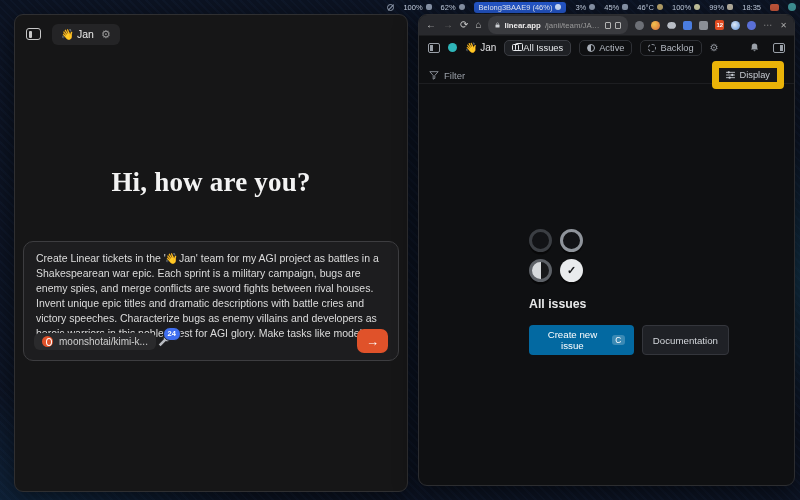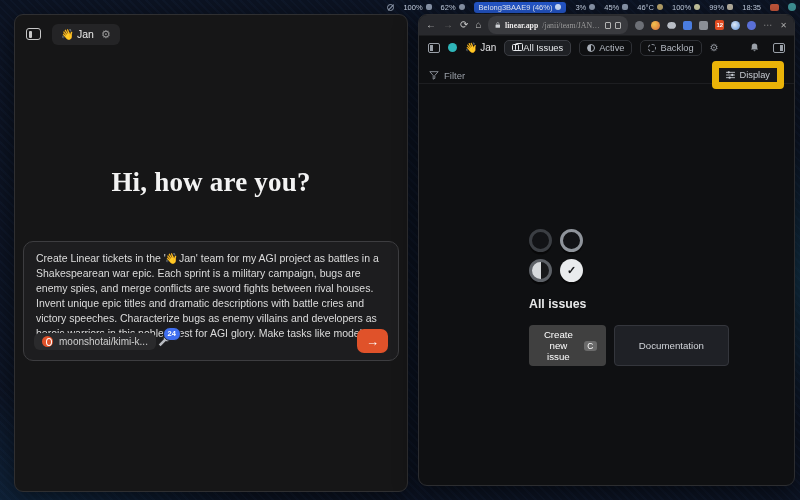--- a/index.html
+++ b/index.html
@@ -57,21 +57,21 @@
     border-radius:8px; padding:1.5px 4px; border:1.5px solid #1d1d1f; }
   .send-btn { margin-left:auto; width:31px; height:24px; border:none; border-radius:7px; background:#e0522a; color:#fff;
     font-size:13px; display:flex; align-items:center; justify-content:center; cursor:pointer; }
 
   
   .browser { left:418px; top:14px; width:377px; height:472px; background:#0f1012; border:1px solid #2c2d30; }
   .toolbar { height:21px; background:#28292d; border-radius:8px 8px 0 0; display:flex; align-items:center; gap:7px; padding:0 7px;
     border-bottom:1px solid #1c1d1f; font-size:10px; }
   .nav-ico { color:#c8c8c8; font-size:10px; line-height:1; }
   .nav-ico.dim { color:#6b6b6b; }
-  .addressbar { width:152px; height:14px; background:#3a3b3f; border-radius:8px; display:flex; align-items:center; gap:4px; padding:9px 7px; overflow:hidden;font-family:Liberation Serif, serif; }
+  .addressbar { width:152px; height:14px; background:#3a3b3f; border-radius:8px; display:flex; align-items:center; gap:4px; padding:9px 7px; overflow:hidden; }
   .addr-host { font-size:7.8px; font-weight:bold; color:#eceaea; white-space:nowrap; }
   .addr-path { font-size:7.8px; color:#9a9a9a; white-space:nowrap; overflow:hidden; text-overflow:ellipsis; }
   .doc-ico { width:6px; height:7px; border:1px solid #b3b3b3; border-radius:1px; flex:none; }
   .ext { width:9px; height:9px; border-radius:50%; flex:none; }
   .ext.sq { border-radius:2px; }
   .ext-12 { width:10px; height:10px; background:#e04a1f; color:#fff; font-size:6px; font-weight:bold; display:flex; align-items:center; justify-content:center; border-radius:2px; }
   .overflow-dots { color:#9b9b9b; font-size:9px; letter-spacing:1px; }
   .win-x { color:#a8a8a8; font-size:8px; }
 
   .linear-header { height:17px; display:flex; align-items:center; gap:8px; padding:0 9px; margin-top:3px; font-size:10px; }
@@ -97,24 +97,24 @@
   .empty { position:absolute; left:110px; top:214px; width:200px; }
   .circ-grid { display:grid; grid-template-columns:24px 24px; gap:7px; }
   .circ { width:23px; height:23px; border-radius:50%; box-shadow:0 2.5px 0 rgba(0,0,0,.45); }
   .circ.backlog { border:3.5px solid #3b3e43; background:#121316; }
   .circ.todo { border:3.5px solid #8f949b; background:#121316; }
   .circ.progress { border:3.5px solid #5d6167; background:linear-gradient(90deg, #d7dadd 0 50%, #17181a 50% 100%); }
   .circ.done { background:#e9ebed; display:flex; align-items:center; justify-content:center; color:#17181a; font-size:11px; font-weight:bold; }
   .empty h2 { margin-top:15px; font-size:12.3px; font-weight:bold; color:#e8e9ea; }
   .empty p { margin-top:8px; font-size:10.2px; line-height:1.5; color:#8a8f98; width:188px; }
   .empty-btns { margin-top:14px; display:flex; gap:8px; }
-  .btn-primary { background:#404040; border:none; border-radius:4px; padding:4px 9px; font-size:9.7px; color:#fff;
+  .btn-primary { background:#0369a1; border:none; border-radius:4px; padding:4px 9px; font-size:9.7px; color:#fff;
     display:flex; align-items:center; gap:5px; cursor:pointer; }
   .kbd { background:rgba(255,255,255,.22); border-radius:3px; padding:0 3.5px; font-size:8.3px; }
-  .btn-secondary { background:#1f2126; border:1px solid #34363c; border-radius:4px; padding:4px 24px; font-size:9.7px; color:#d3d6db; cursor:pointer; }
+  .btn-secondary { background:#1f2126; border:1px solid #34363c; border-radius:4px; padding:4px 10px; font-size:9.7px; color:#d3d6db; cursor:pointer; }
 </style>
 </head>
 <body>
 
 <div class="statusbar">
   <span class="dnd"></span>
   <span class="sb-item">
       <span>100%</span>
       <span class="sb-ico"></span>
     </span>

